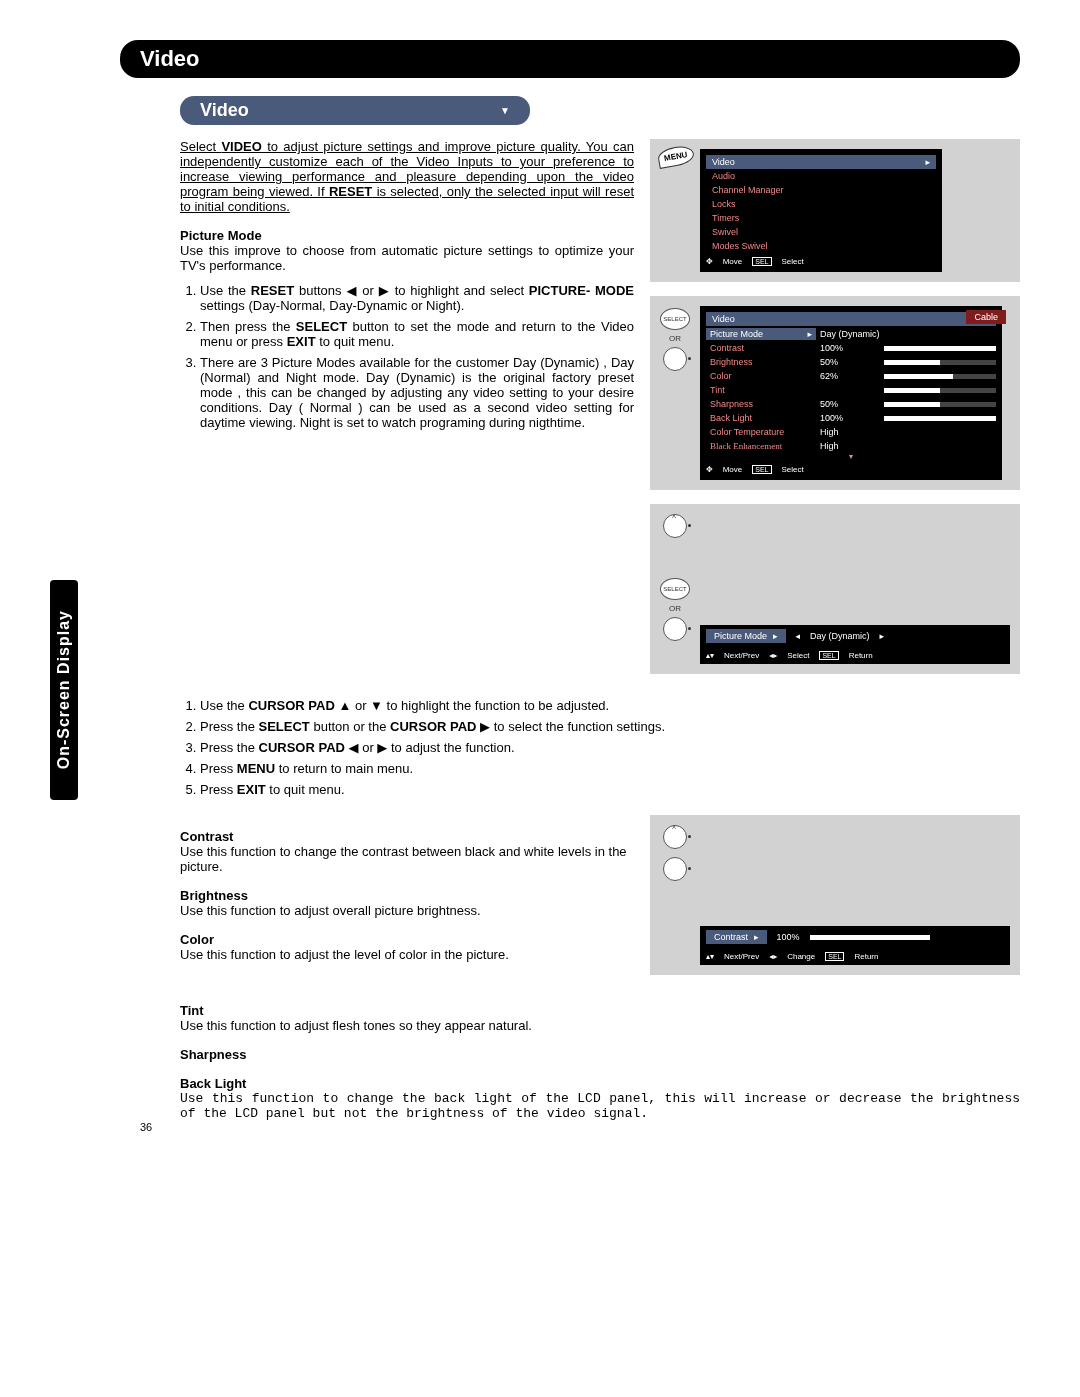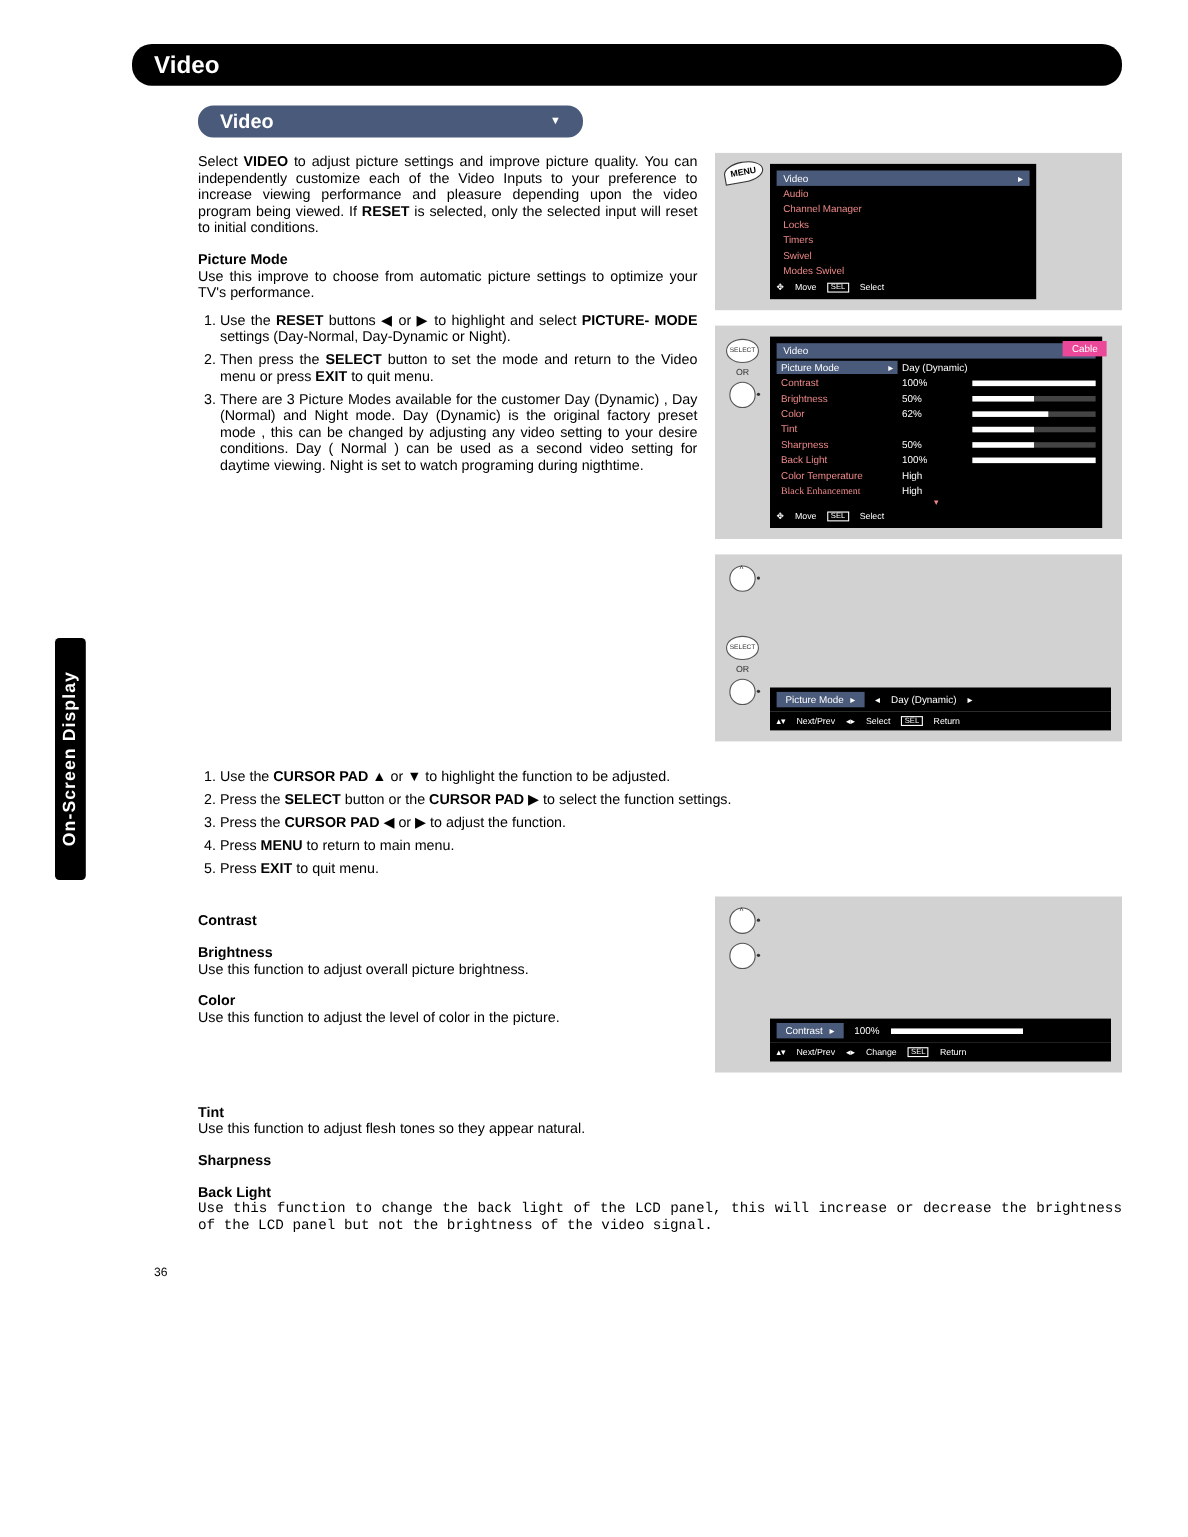--- a/index.html
+++ b/index.html
@@ -103,28 +103,28 @@
   .remote-dot::after { content:""; position:absolute; right:-5px; top:9px; width:3px; height:3px; background:#333; border-radius:50%;}
   .remote-col { width:38px; text-align:center; font-size:8px; color:#333; position:absolute; left:6px; top:8px;}
   .osd-values {
     display:grid; grid-template-columns: 110px 60px 1fr; gap:2px 4px;
     align-items:center;
   }
   .bar-track { height:5px; background:#444; position:relative; width:100%;}
   .bar-fill { height:5px; background:#fff; position:absolute; left:0; top:0;}
   .top-right-badge {
     position:absolute; right:14px; top:14px;
-    background:#ec4899; color:#fff; font-size:9px; padding:2px 8px;
+    background:#7f1d1d; color:#fff; font-size:9px; padding:2px 8px;
   }
   ol.steps { padding-left:20px; margin:10px 0 18px 0;}
   ol.steps li { margin-bottom:6px; text-align:justify;}
   .bold { font-weight:bold; }
   .tri { font-size:10px; }
   .sect-h { font-weight:bold; margin-top:14px;}
-  .page-num { font-size:11px; margin-left:80px; margin-top:30px;}
+  .page-num { font-size:11px; margin-left:80px; }
   .bottom-osd-strip { background:#000; color:#fff; font-size:9px; padding:4px 6px; display:flex; align-items:center; gap:10px;}
   .bottom-osd-strip .lbl { background:#4a5a7a; padding:2px 8px; display:flex; gap:6px; align-items:center;}
 </style>
 </head>
 <body>
 
 <div class="side-tab">
     <span>On-Screen Display</span>
   </div>
 
@@ -132,21 +132,21 @@
 
 <div class="content">
 
   <div class="sub-title-bar">
     <span>Video</span>
     <span class="tri">▼</span>
   </div>
 
   <div class="two-col">
     <div class="left-col">
-      <p style="text-align:justify; margin-top:0;">
+      <p style="text-align:justify; margin-top:0;text-decoration:underline;">
         <span>Select </span><span class="bold">VIDEO</span><span> to adjust picture settings and improve picture quality. You can independently customize each of the Video Inputs to your preference to increase viewing performance and pleasure depending upon the video program being viewed. If </span><span class="bold">RESET</span><span> is selected, only the selected input will reset to initial conditions.</span>
       </p>
 
       <div class="sect-h">Picture Mode</div>
       <div style="text-align:justify;">Use this improve to choose from automatic picture settings to optimize your TV's performance.</div>
 
       <ol class="steps">
         <li><span>Use the </span><span class="bold">RESET</span><span> buttons ◀ or ▶ to highlight and select </span><span class="bold">PICTURE- MODE</span><span> settings (Day-Normal, Day-Dynamic or Night).</span></li>
         <li><span>Then press the </span><span class="bold">SELECT</span><span> button to set the mode and return to the Video menu or press </span><span class="bold">EXIT</span><span> to quit menu.</span></li>
         <li><span>There are 3 Picture Modes  available for the customer Day (Dynamic) , Day (Normal) and Night mode. Day (Dynamic) is the original factory preset mode , this can be changed by adjusting any video setting  to your desire conditions. Day ( Normal ) can be used as a second video setting for daytime viewing. Night is set to watch programing during nigthtime.</span></li>
@@ -292,20 +292,21 @@
     <li><span>Use the </span><span class="bold">CURSOR PAD</span><span> ▲ or ▼ to highlight the function to be adjusted.</span></li>
     <li><span>Press the </span><span class="bold">SELECT</span><span> button or the </span><span class="bold">CURSOR PAD</span><span> ▶ to select the function settings.</span></li>
     <li><span>Press the </span><span class="bold">CURSOR PAD</span><span> ◀ or ▶ to adjust the function.</span></li>
     <li><span>Press </span><span class="bold">MENU</span><span> to return to main menu.</span></li>
     <li><span>Press </span><span class="bold">EXIT</span><span> to quit menu.</span></li>
   </ol>
 
   <div class="two-col">
     <div class="left-col">
       <div class="sect-h">Contrast</div>
+      <div>Use this function to change the contrast between black and white levels in the picture.</div>
 
       <div class="sect-h">Brightness</div>
       <div>Use this function to adjust overall picture brightness.</div>
 
       <div class="sect-h">Color</div>
       <div>Use this function to adjust the level of color in the picture.</div>
     </div>
     <div class="right-col">
 
       <div class="osd-panel" style="padding-left:50px; min-height:140px; position:relative;">

